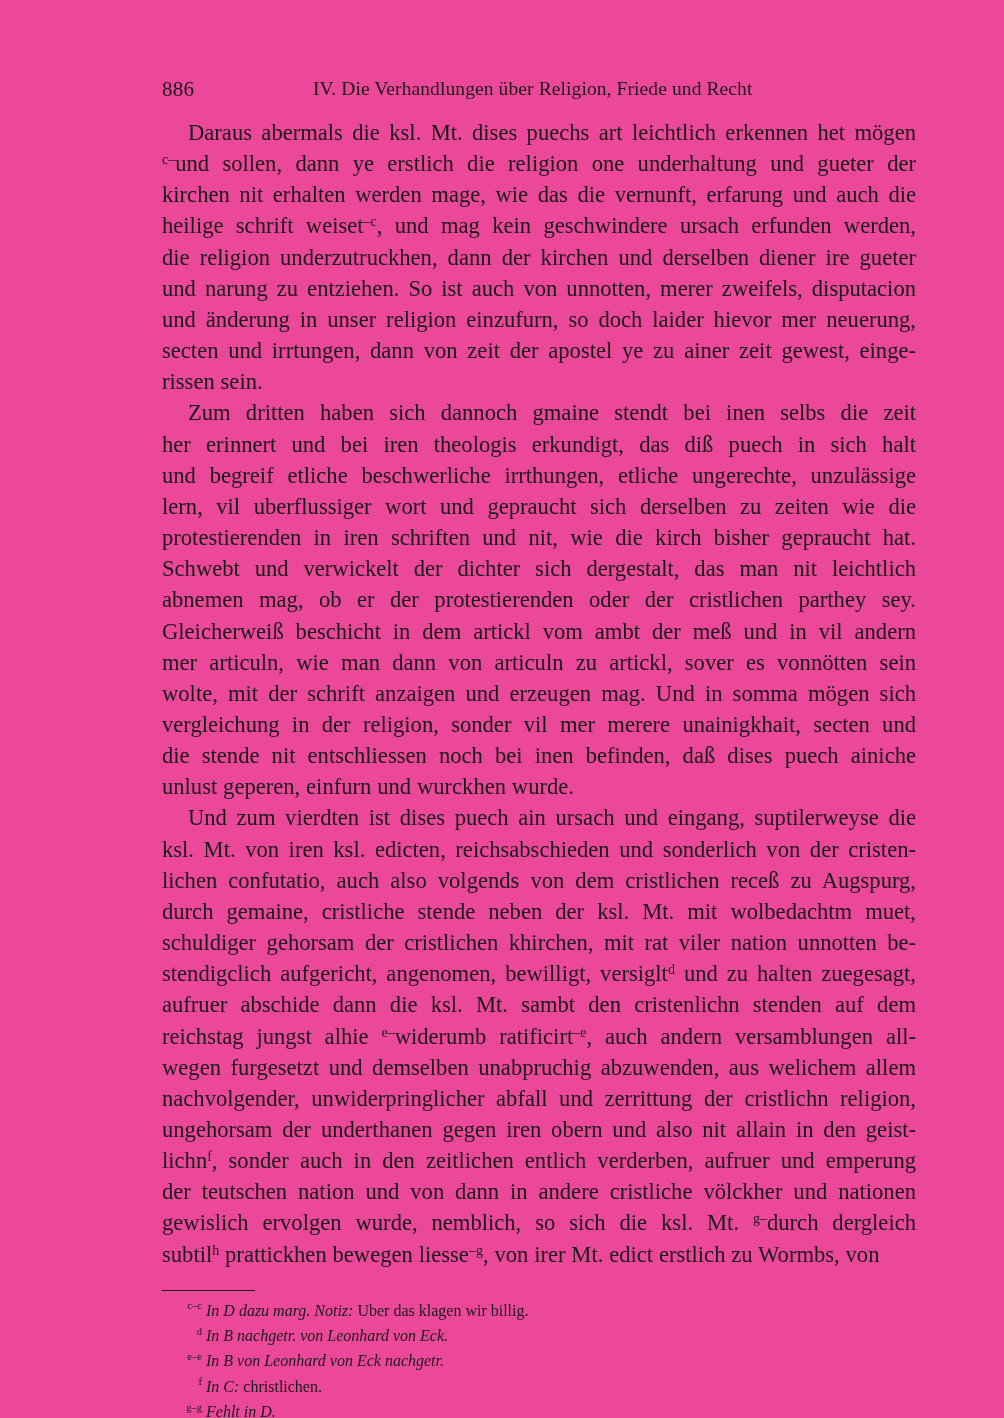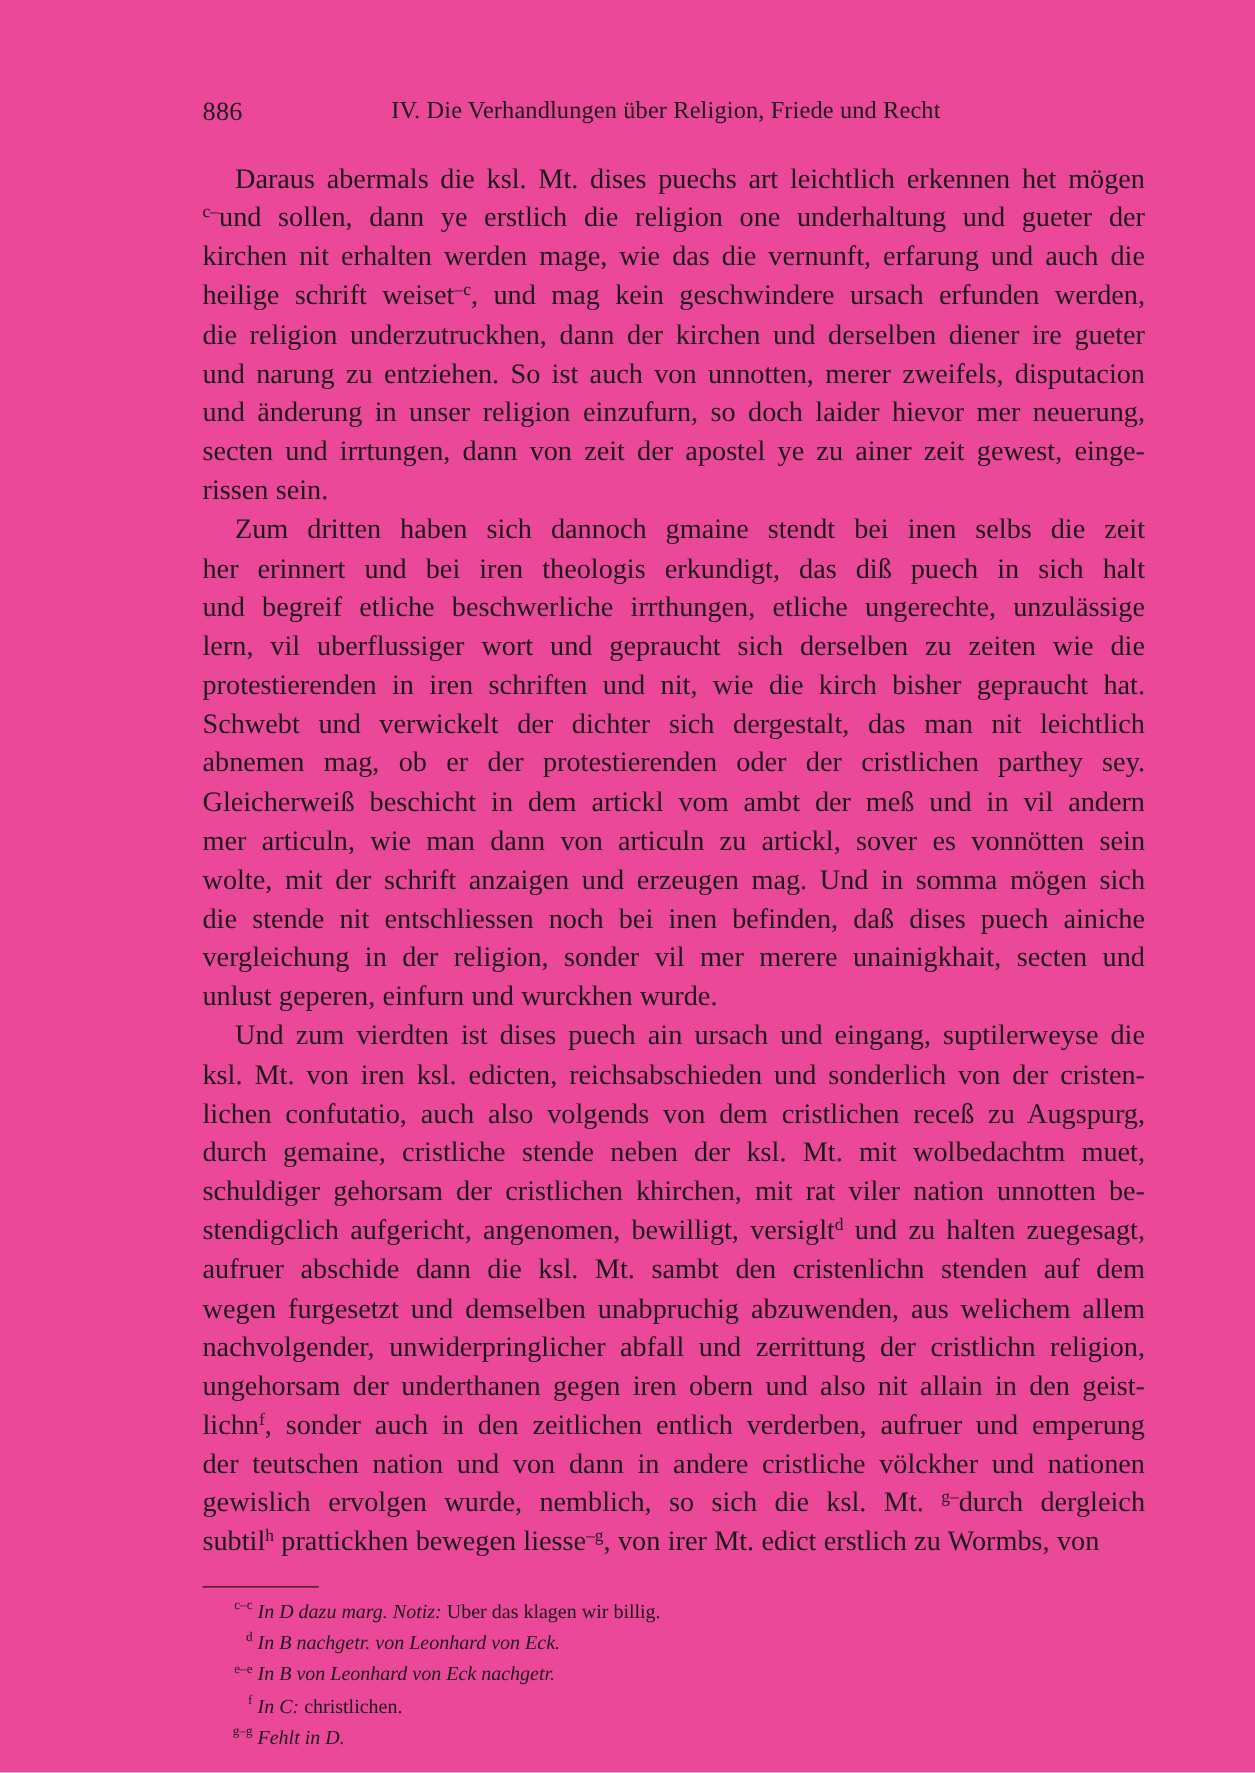--- a/index.html
+++ b/index.html
@@ -41,21 +41,21 @@
   .runhead .title {
     position: absolute;
     left: 151px;
     top: 0;
     font-size: 19.5px;
     letter-spacing: 0.1px;
   }
 
   
   .body-block {
-    margin-top: 21px;
+    margin-top: 11px;
   }
   p.para {
     margin: 0;
     font-size: 22.6px;
     line-height: 31.15px;
     text-align: justify;
     text-indent: 26px;
     hyphens: none;
     -webkit-hyphens: none;
     word-spacing: 0.2px;
@@ -149,32 +149,33 @@
           <span class="ln indent">Zum dritten haben sich dannoch gmaine stendt bei inen selbs die zeit</span>
           <span class="ln">her erinnert und bei iren theologis erkundigt, das diß puech in sich halt</span>
           <span class="ln">und begreif etliche beschwerliche irrthungen, etliche ungerechte, unzulässige</span>
           <span class="ln">lern, vil uberflussiger wort und gepraucht sich derselben zu zeiten wie die</span>
           <span class="ln">protestierenden in iren schriften und nit, wie die kirch bisher gepraucht hat.</span>
           <span class="ln">Schwebt und verwickelt der dichter sich dergestalt, das man nit leichtlich</span>
           <span class="ln">abnemen mag, ob er der protestierenden oder der cristlichen parthey sey.</span>
           <span class="ln">Gleicherweiß beschicht in dem artickl vom ambt der meß und in vil andern</span>
           <span class="ln">mer articuln, wie man dann von articuln zu artickl, sover es vonnötten sein</span>
           <span class="ln">wolte, mit der schrift anzaigen und erzeugen mag. Und in somma mögen sich</span>
+          <span class="ln">vergleichung in der religion, sonder vil mer merere unainigkhait, secten und</span>
           <span class="ln">die stende nit entschliessen noch bei inen befinden, daß dises puech ainiche</span>
-          <span class="ln">vergleichung in der religion, sonder vil mer merere unainigkhait, secten und</span>
           <span class="ln last">unlust geperen, einfurn und wurckhen wurde.</span>
         </p>
       <p class="para no-indent" id="para-3">
           <span class="ln indent">Und zum vierdten ist dises puech ain ursach und eingang, suptilerweyse die</span>
           <span class="ln">ksl. Mt. von iren ksl. edicten, reichsabschieden und sonderlich von der cristen-</span>
           <span class="ln">lichen confutatio, auch also volgends von dem cristlichen receß zu Augspurg,</span>
           <span class="ln">durch gemaine, cristliche stende neben der ksl. Mt. mit wolbedachtm muet,</span>
           <span class="ln">schuldiger gehorsam der cristlichen khirchen, mit rat viler nation unnotten be-</span>
           <span class="ln">stendigclich aufgericht, angenomen, bewilligt, versiglt<sup class="mk">d</sup> und zu halten zuegesagt,</span>
           <span class="ln">aufruer abschide dann die ksl. Mt. sambt den cristenlichn stenden auf dem</span>
+          <span class="ln">reichstag jungst alhie <sup class="mk">e–</sup>widerumb ratificirt<sup class="mk">–e</sup>, auch andern versamblungen all-</span>
           <span class="ln">wegen furgesetzt und demselben unabpruchig abzuwenden, aus welichem allem</span>
           <span class="ln">nachvolgender, unwiderpringlicher abfall und zerrittung der cristlichn religion,</span>
           <span class="ln">ungehorsam der underthanen gegen iren obern und also nit allain in den geist-</span>
           <span class="ln">lichn<sup class="mk">f</sup>, sonder auch in den zeitlichen entlich verderben, aufruer und emperung</span>
           <span class="ln">der teutschen nation und von dann in andere cristliche völckher und nationen</span>
           <span class="ln">gewislich ervolgen wurde, nemblich, so sich die ksl. Mt. <sup class="mk">g–</sup>durch dergleich</span>
           <span class="ln last">subtil<sup class="mk">h</sup> prattickhen bewegen liesse<sup class="mk">–g</sup>, von irer Mt. edict erstlich zu Wormbs, von</span>
         </p>
     </div>
 

